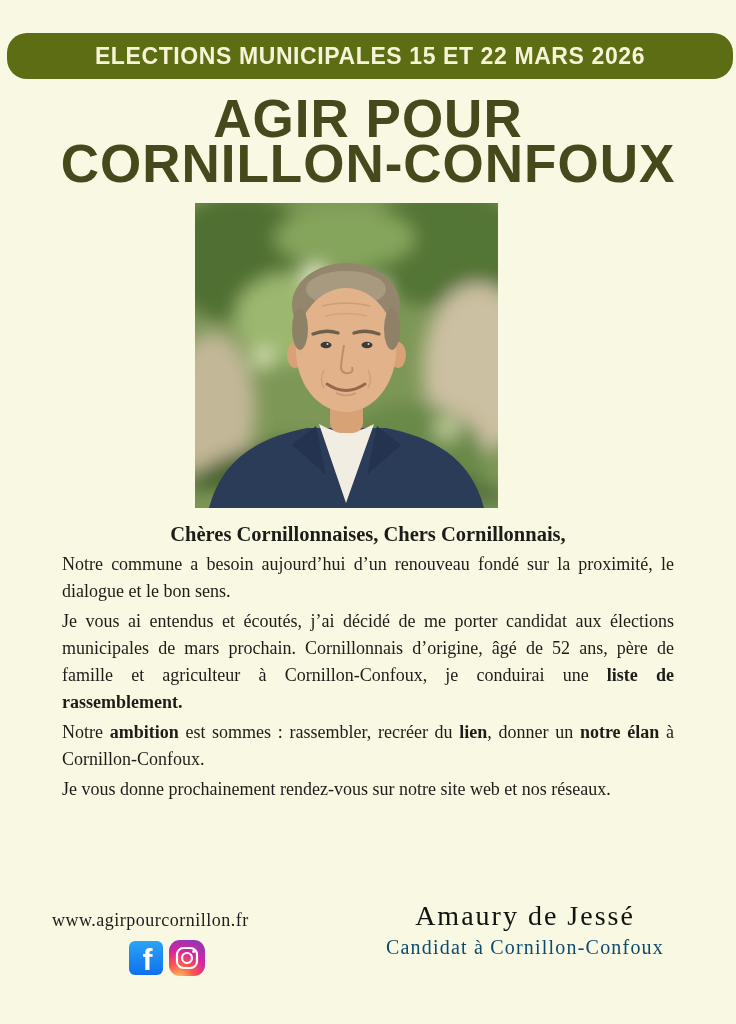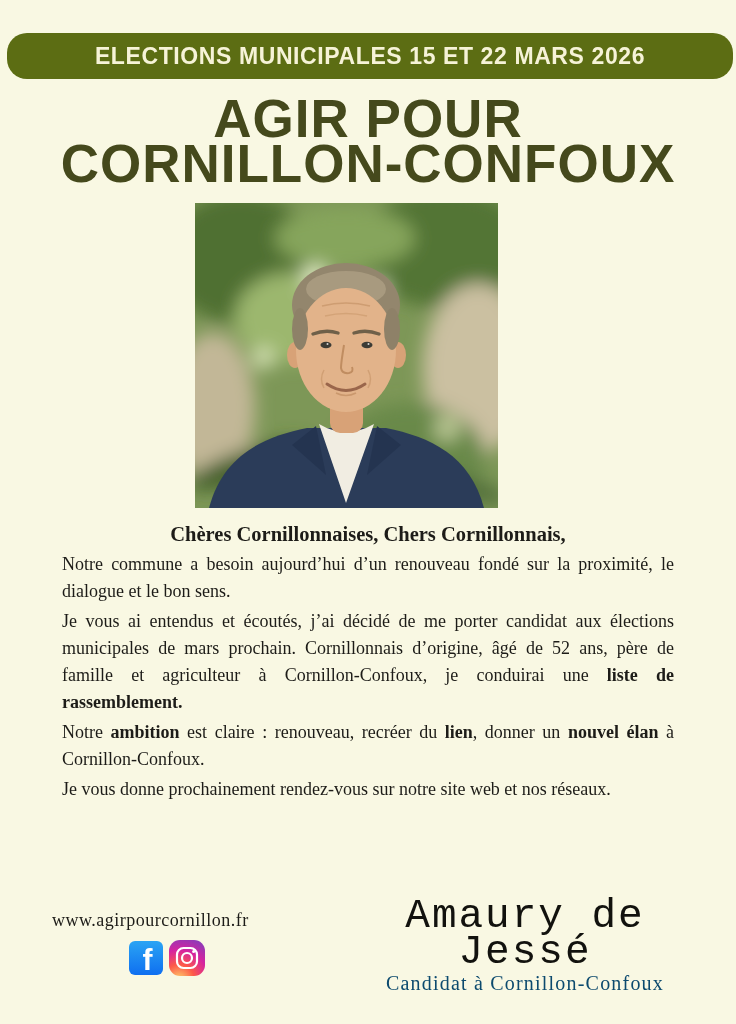--- a/index.html
+++ b/index.html
@@ -104,22 +104,22 @@
   }
   .ig-icon {
     width: 36px; height: 36px;
     border-radius: 11px;
     background: radial-gradient(circle at 28% 110%, #fdd36e 0%, #fd5949 32%, #d6249f 62%, #8a3ab9 92%);
     display: flex; justify-content: center; align-items: center;
     cursor: pointer;
   }
   .footer-right { position: absolute; left: 370px; top: 0; width: 310px; text-align: center; }
   .name {
-    font-family: Liberation Mono, monospace;
-    font-size: 41px;
+    font-family: Liberation Serif, serif;
+    font-size: 28px;
     line-height: 36px;
     letter-spacing: 2px;
     color: #12120e;
   }
   .role {
     font-size: 20px;
     letter-spacing: 1.2px;
     margin-top: 2px;
     color: #0c4a6e;
   }
@@ -199,21 +199,21 @@
       <path d="M129 167 Q 124 176 129 185" stroke="#c9976b" stroke-width="1.5" fill="none" opacity="0.7"></path>
       <path d="M173 167 Q 178 176 173 185" stroke="#c9976b" stroke-width="1.5" fill="none" opacity="0.7"></path>
     </svg>
   </figure>
 
   <section class="body-text">
     <p class="salutation">Chères Cornillonnaises, Chers Cornillonnais,</p>
     <div>
         <p class="para"><span>Notre commune a besoin aujourd’hui d’un renouveau fondé sur la proximité, le dialogue et le bon sens.</span></p>
         <p class="para"><span>Je vous ai entendus et écoutés, j’ai décidé de me porter candidat aux élections municipales de mars prochain. Cornillonnais d’origine, âgé de 52 ans, père de famille et agriculteur à Cornillon-Confoux, je conduirai une </span><b>liste de rassemblement.</b></p>
-        <p class="para"><span>Notre </span><b>ambition</b><span> est claire : renouveau, recréer du </span><b>lien</b><span>, donner un </span><b>nouvel élan</b><span> à Cornillon-Confoux.</span></p>
+        <p class="para"><span>Notre </span><b>ambition</b><span> est sommes : rassembler, recréer du </span><b>lien</b><span>, donner un </span><b>notre élan</b><span> à Cornillon-Confoux.</span></p>
         <p class="para"><span>Je vous donne prochainement rendez-vous sur notre site web et nos réseaux.</span></p>
       </div>
   </section>
 
   <footer class="footer">
     <div class="footer-left">
       <div class="website">www.agirpourcornillon.fr</div>
       <div class="socials">
         <div class="fb-icon">
           <span class="fb-f">f</span>

